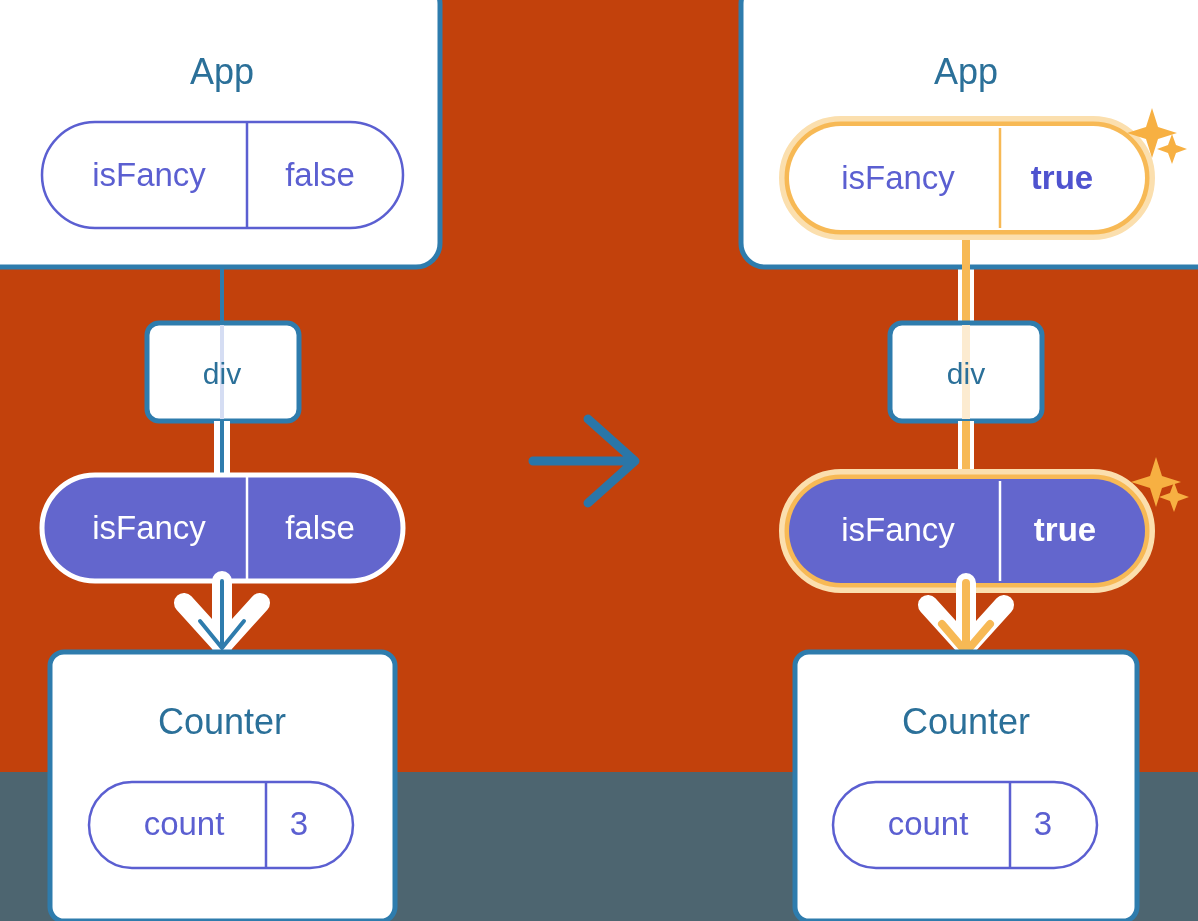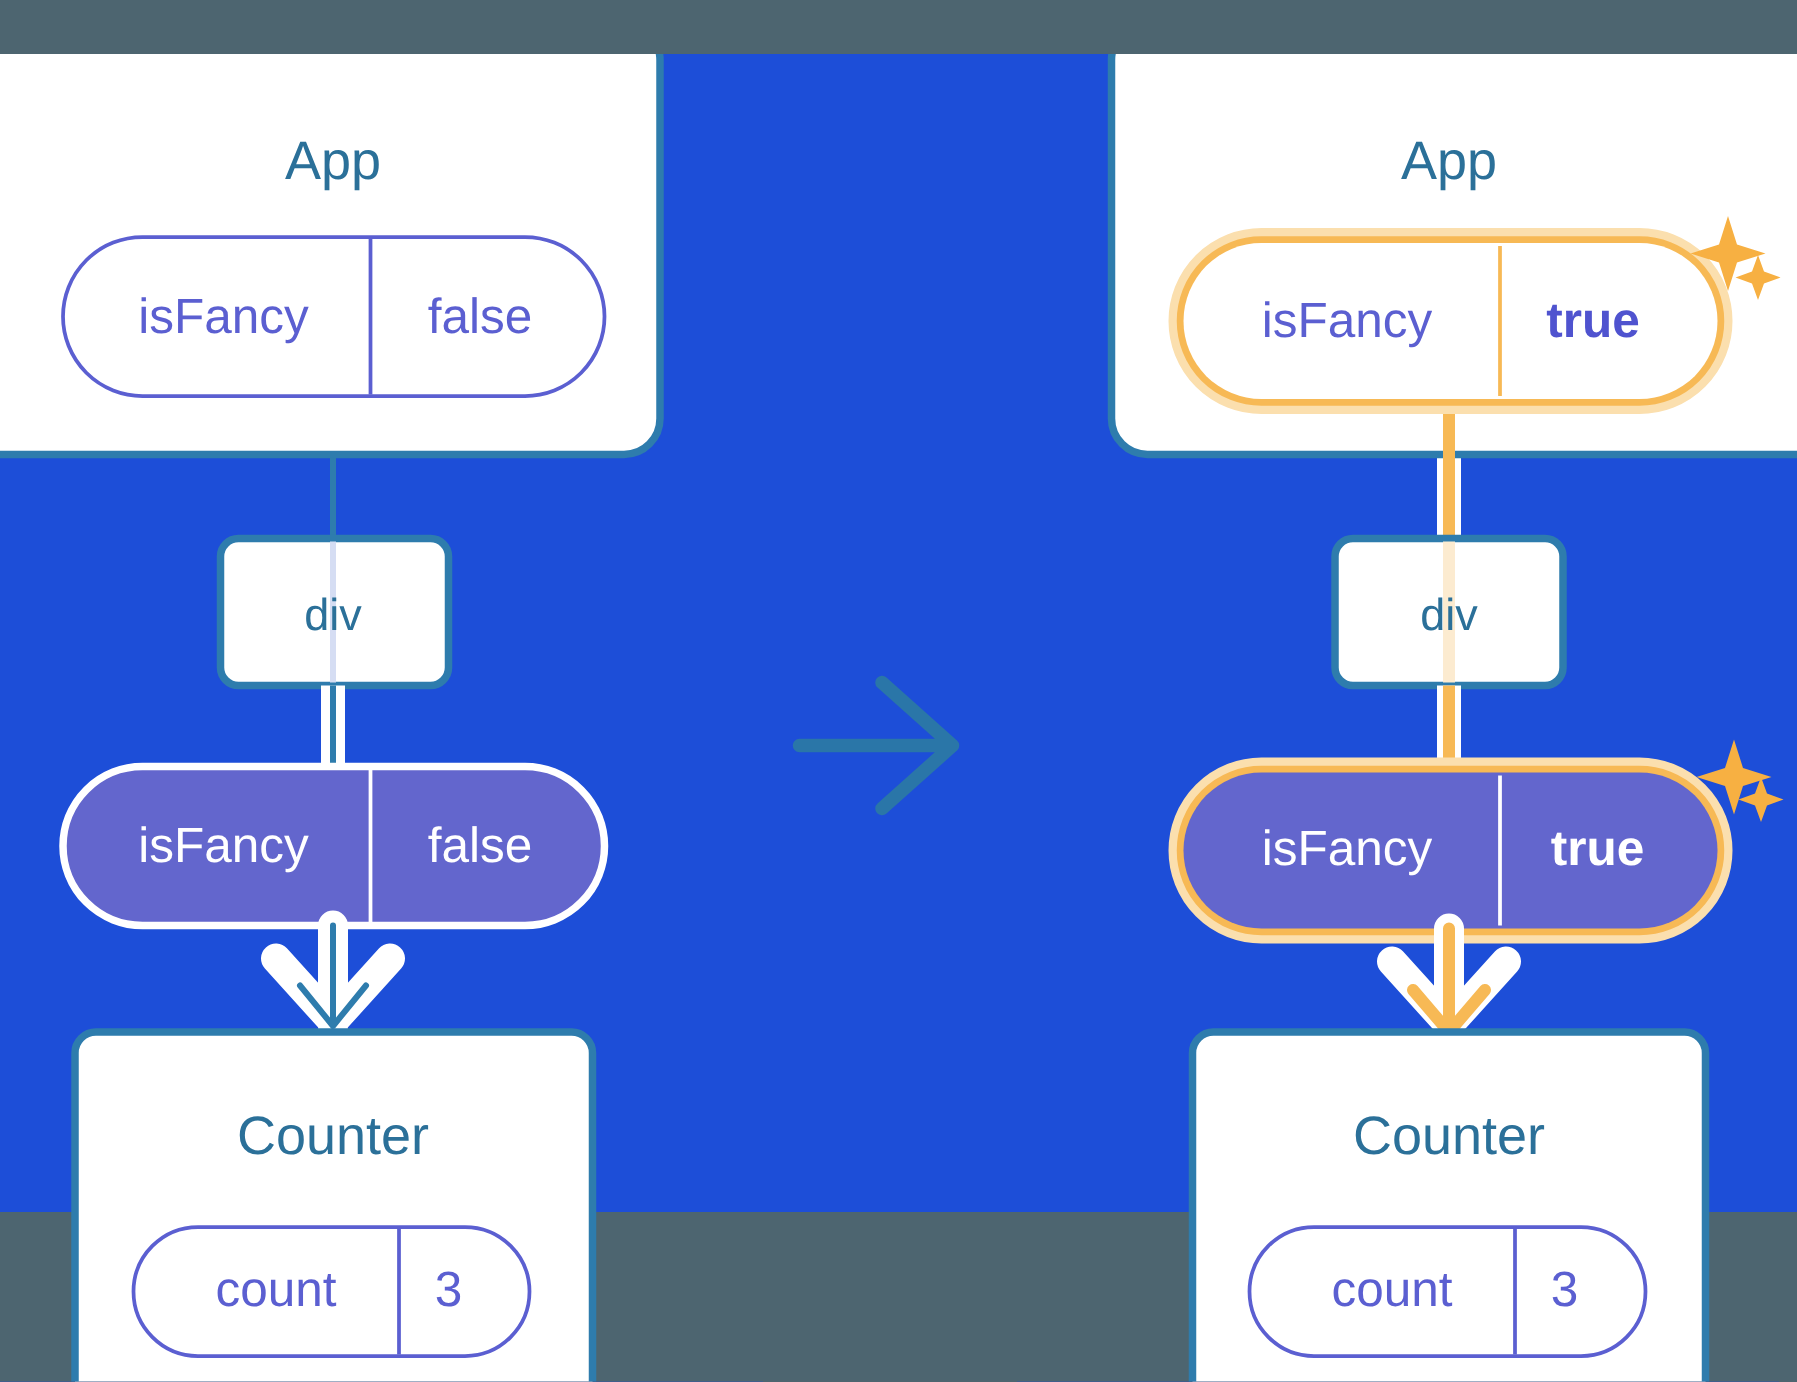--- a/index.html
+++ b/index.html
@@ -11,22 +11,21 @@
   body {
     width: 1198px;
     height: 921px;
     overflow: hidden;
     font-family: "Liberation Sans", sans-serif;
   }
   #stage {
     position: relative;
     width: 1198px;
     height: 772px;
-    background: #1d4ed8;
-    margin-top: 36px;
+    background: #c2410c;
   }
   svg.diagram {
     position: absolute;
     left: 0;
     top: 0;
     width: 1198px;
     height: 921px;
     display: block;
   }
   .box-fill { fill: #ffffff; }

